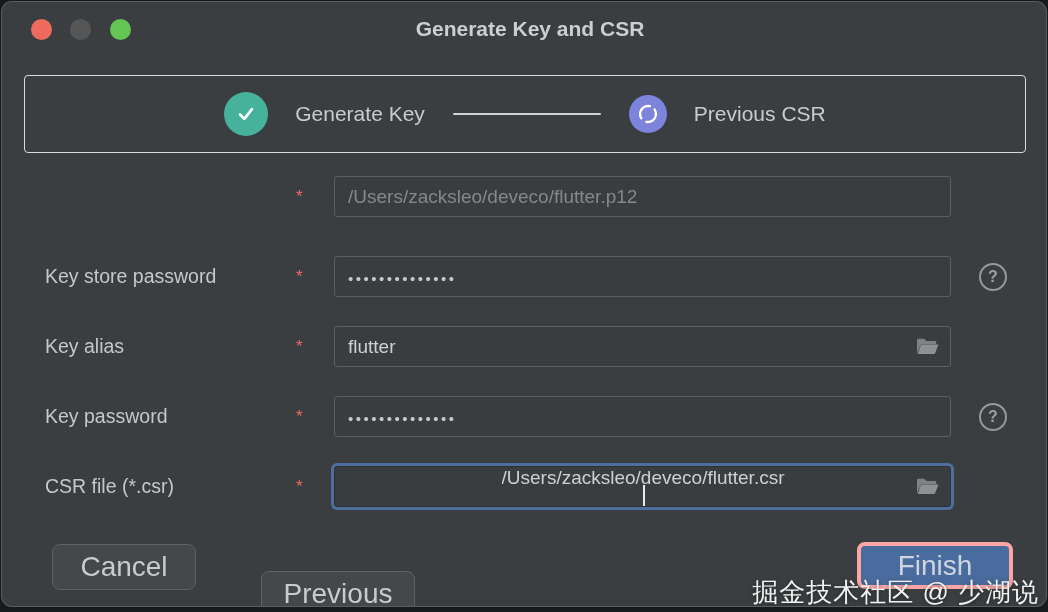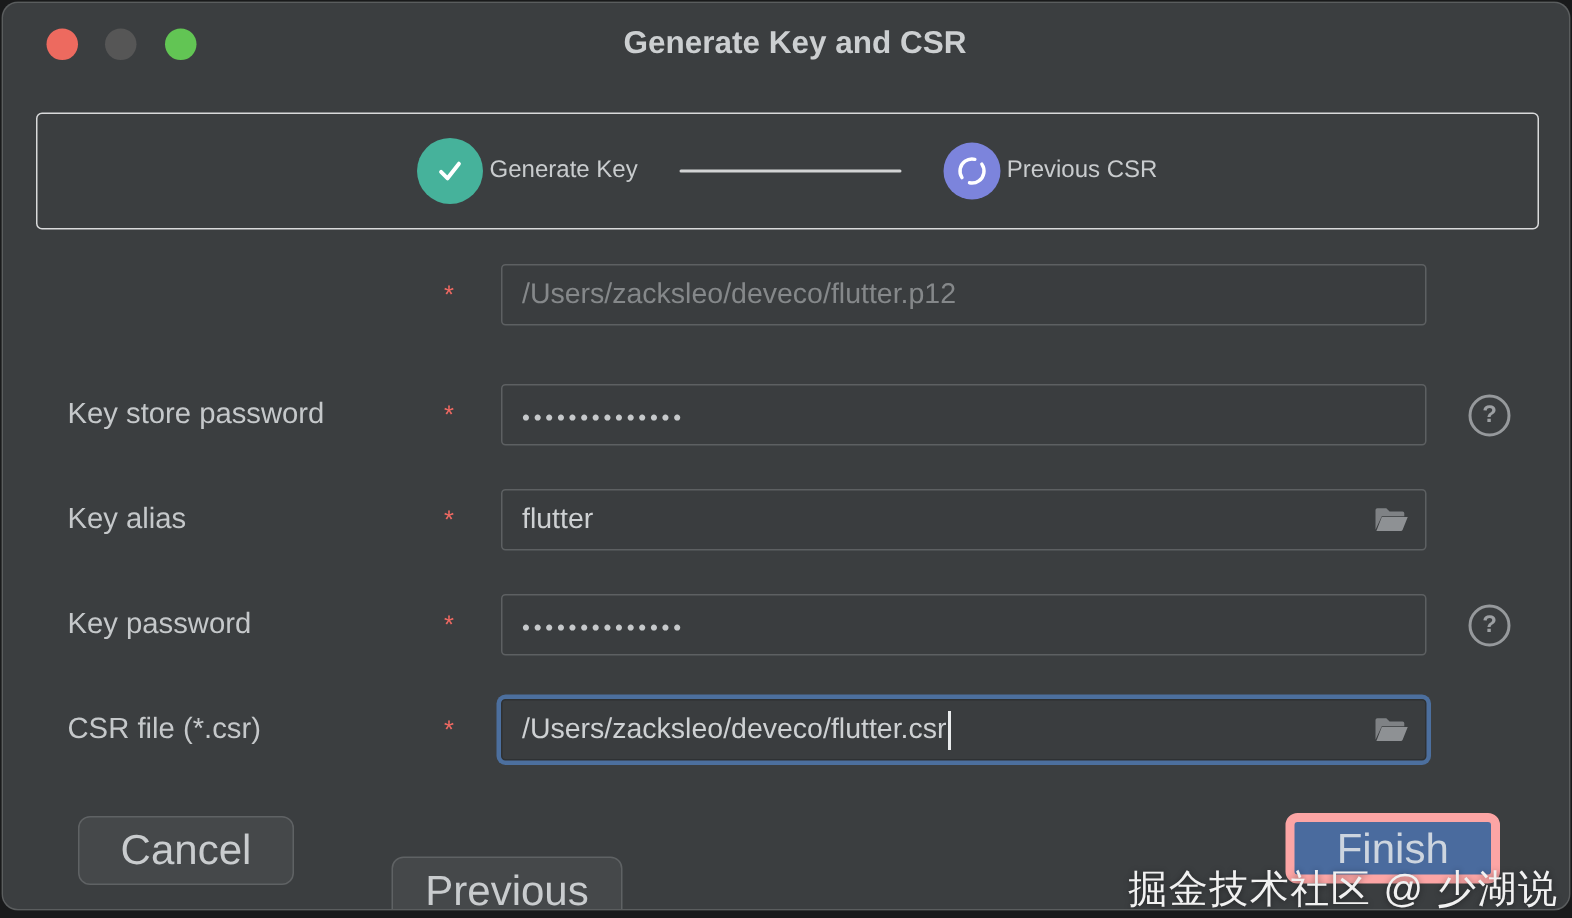--- a/index.html
+++ b/index.html
@@ -28,21 +28,21 @@
   
   .stepper{
     position:absolute;left:22px;top:73px;width:1002px;height:78px;
     border:1px solid #d9dadb;border-radius:4px;box-sizing:border-box;
     display:flex;align-items:center;justify-content:center;
   }
   .step{display:flex;align-items:center;}
   .step-circle{border-radius:50%;display:flex;align-items:center;justify-content:center;flex:0 0 auto;}
   .step-circle.done{width:44px;height:44px;background:#46b29b;}
   .step-circle.current{width:38px;height:38px;background:#7c84dc;}
-  .step-label{font-size:16px;color:#c9ccce;margin-left:4px;white-space:nowrap;}
+  .step-label{font-size:21px;color:#c9ccce;margin-left:27px;white-space:nowrap;}
   .step-line{width:148px;height:2px;background:#d2d3d4;margin:0 28px;border-radius:1px;}
   
   .row-label{
     position:absolute;left:43px;height:41px;display:flex;align-items:center;
     font-size:19.5px;color:#c5c8ca;white-space:nowrap;
   }
   .req{
     position:absolute;left:294px;width:18px;height:41px;display:flex;align-items:center;
     color:#ef6962;font-size:17px;
   }
@@ -50,20 +50,21 @@
     position:absolute;left:332px;width:617px;height:41px;box-sizing:border-box;
     border:1.5px solid #5d6062;border-radius:3px;background:#3a3d3f;
     display:flex;align-items:center;padding:0 12px 0 13px;
   }
   .textbox .val{font-size:19px;color:#ced1d3;white-space:nowrap;overflow:hidden;}
   .textbox.disabled .val{color:#85888a;}
   .textbox.pwd .val{font-size:15px;letter-spacing:2.5px;color:#c6c9cb;padding-top:4px;}
   .textbox.focused{
     border:1.5px solid #2e3133;
     box-shadow:0 0 0 3px #4c6f9e;
+    flex-direction:column;
   }
   .caret{display:inline-block;width:2px;height:26px;background:#e9ebec;margin-left:1px;vertical-align:middle;}
   .folder-btn{
     position:absolute;right:10px;top:50%;transform:translateY(-50%);
     width:26px;height:22px;display:flex;align-items:center;justify-content:center;
     background:transparent;border:none;padding:0;cursor:pointer;
   }
   .help{
     position:absolute;left:977px;width:28px;height:28px;border-radius:50%;
     border:2px solid #96999c;box-sizing:border-box;
@@ -73,22 +74,22 @@
   
   .btn{
     position:absolute;height:46px;box-sizing:border-box;border-radius:8px;
     background:#45484a;border:1px solid #5f6264;color:#c9ccce;
     font-size:28px;font-family:"Liberation Sans", sans-serif;cursor:pointer;
     display:flex;align-items:center;justify-content:center;
   }
   .btn.cancel{left:50px;top:542px;width:144px;}
   .btn.previous{left:227px;top:569px;width:154px;margin-left:32px;}
   .btn.finish{
-    left:855px;top:540px;width:143px;height:47px;
-    background:#4a6b9e;border:6px solid #fca5a5;color:#cdd5df;
+    left:855px;top:540px;width:156px;height:47px;
+    background:#4a6b9e;border:4px solid #fca5a5;color:#cdd5df;
   }
   
   .watermark{
     position:absolute;right:7px;top:573px;z-index:30;
     font-size:26px;color:#f1f1f1;letter-spacing:1px;white-space:nowrap;
     text-shadow:0 1px 4px rgba(0,0,0,0.45);
   }
 </style>
 </head>
 <body>

